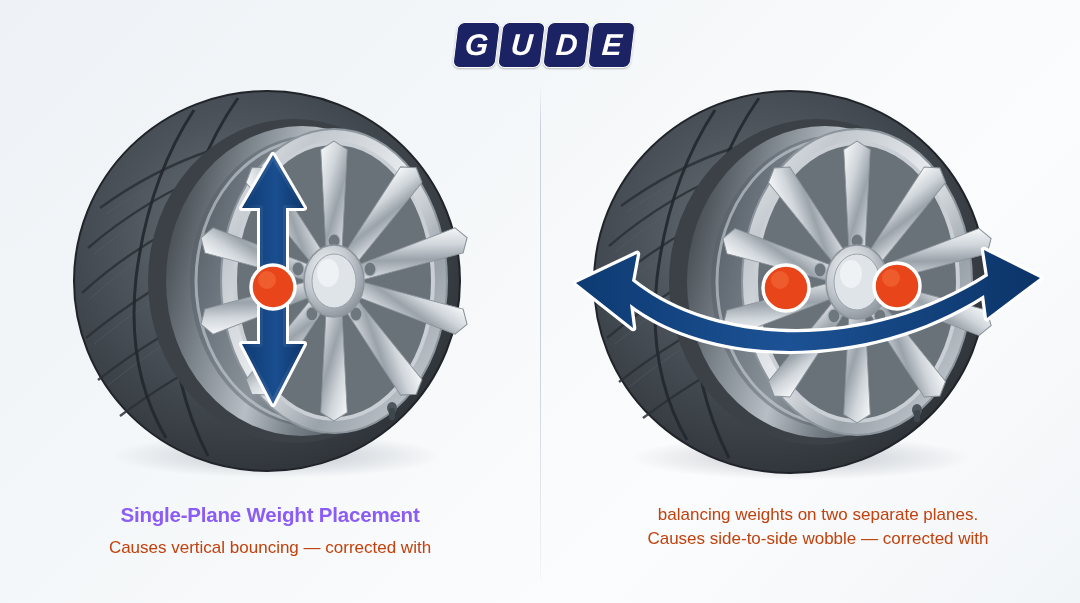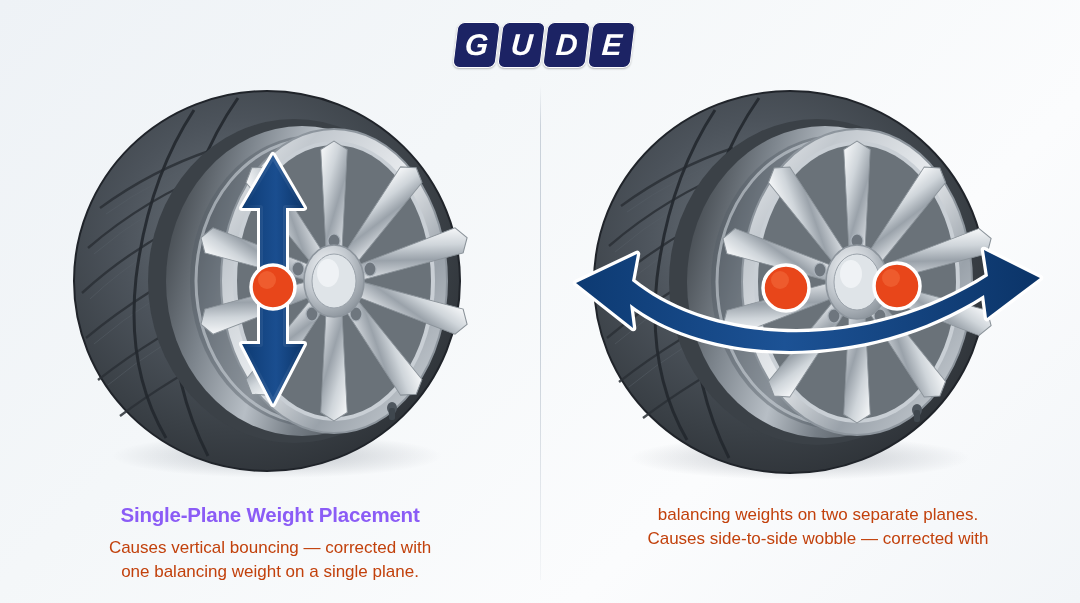--- a/index.html
+++ b/index.html
@@ -468,21 +468,20 @@
 
       <circle cx="357" cy="106" r="23" fill="#e8461a" stroke="#ffffff" stroke-width="3.5"></circle>
       <circle cx="351" cy="98" r="9" fill="#f4703f" opacity="0.5"></circle>
     </svg>
   </div>
 
   <div class="caption left">
     <div class="caption-title">Single-Plane Weight Placement</div>
     <div class="caption-body">
       <span class="line">Causes vertical bouncing — corrected with</span>
-      <span class="line">one balancing weight on a single plane.</span>
     </div>
   </div>
 
   <div class="caption right">
     <div class="caption-body">
       <span class="line">balancing weights on two separate planes.</span>
       <span class="line">Causes side-to-side wobble — corrected with</span>
     </div>
   </div>
 

